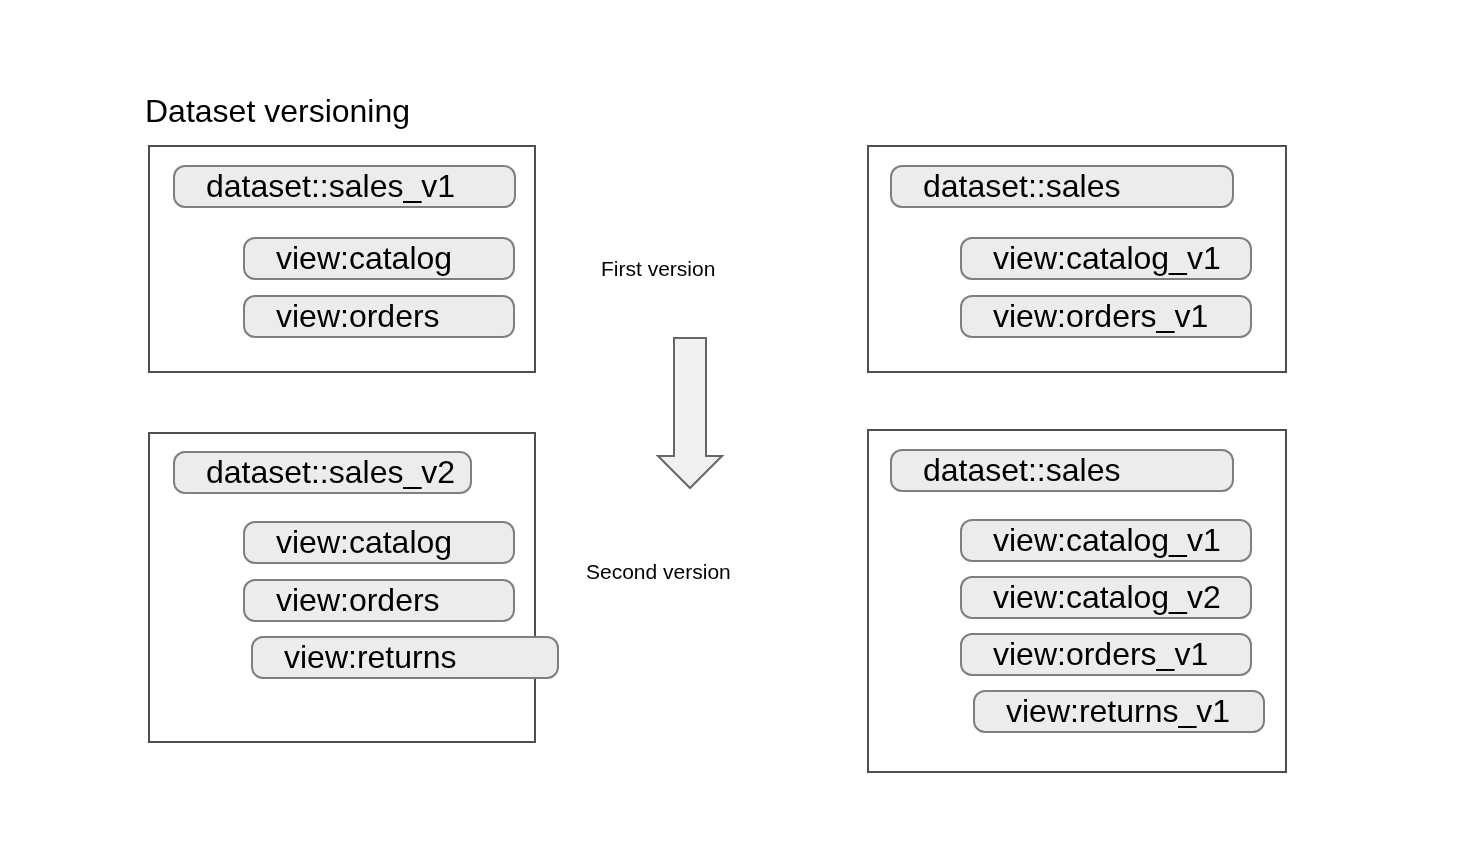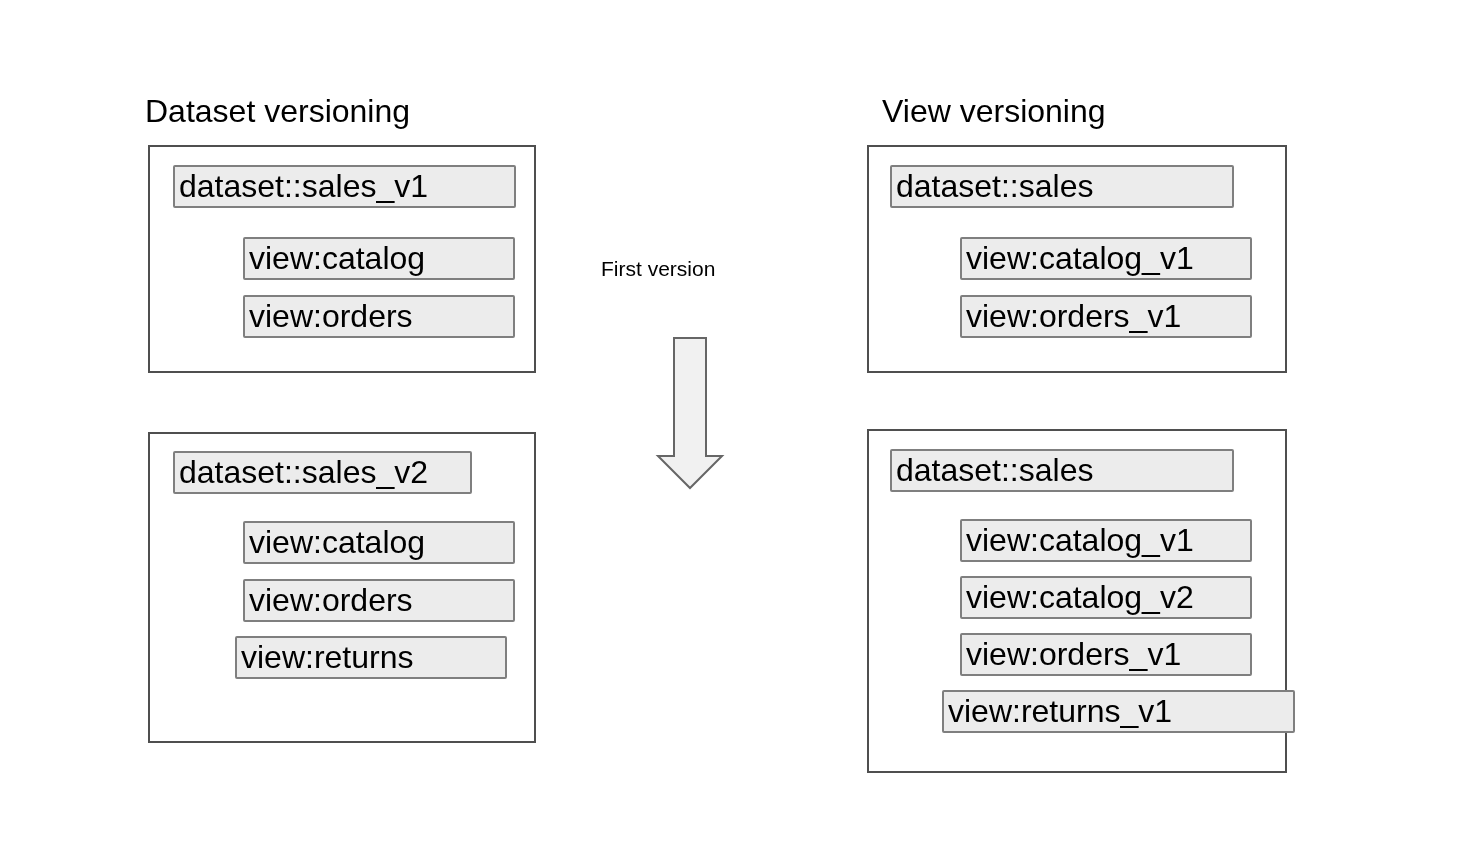--- a/index.html
+++ b/index.html
@@ -29,22 +29,22 @@
     background: #ffffff;
     border: 2px solid #4f4f4f;
   }
   .pill {
     position: absolute;
     box-sizing: border-box;
     height: 43px;
     line-height: 39px;
     background: #ececec;
     border: 2px solid #7f7f7f;
-    border-radius: 2px;
-    padding-left: 4px;
+    border-radius: 12px;
+    padding-left: 31px;
     font-size: 32px;
     white-space: nowrap;
     color: #000000;
     overflow: hidden;
   }
   .center-label {
     position: absolute;
     font-size: 21px;
     line-height: 38px;
     color: #000000;
@@ -56,49 +56,49 @@
     top: 337px;
   }
 </style>
 </head>
 <body>
 
 <div class="canvas">
 
   <div class="col-title" style="left:145px; top:92px">Dataset versioning</div>
 
-  <div class="col-title" style="left:882px; top:92px">View versioning</div>
 
   <div class="group-box" style="left:148px; top:145px; width:388px; height:228px">
     <div class="pill" style="left:23px; top:18px; width:343px">dataset::sales_v1</div>
     <div class="pill" style="left:93px; top:90px; width:272px">view:catalog</div>
     <div class="pill" style="left:93px; top:148px; width:272px">view:orders</div>
   </div>
 
   <div class="group-box" style="left:867px; top:145px; width:420px; height:228px">
     <div class="pill" style="left:21px; top:18px; width:344px">dataset::sales</div>
     <div class="pill" style="left:91px; top:90px; width:292px">view:catalog_v1</div>
     <div class="pill" style="left:91px; top:148px; width:292px">view:orders_v1</div>
   </div>
 
   <div class="group-box" style="left:148px; top:432px; width:388px; height:311px">
     <div class="pill" style="left:23px; top:17px; width:299px">dataset::sales_v2</div>
     <div class="pill" style="left:93px; top:87px; width:272px">view:catalog</div>
     <div class="pill" style="left:93px; top:145px; width:272px">view:orders</div>
-    <div class="pill" style="left:85px; top:202px; width:272px">view:returns</div>
+    <div class="pill" style="left:101px; top:202px; width:308px">view:returns</div>
   </div>
 
   <div class="group-box" style="left:867px; top:429px; width:420px; height:344px">
     <div class="pill" style="left:21px; top:18px; width:344px">dataset::sales</div>
     <div class="pill" style="left:91px; top:88px; width:292px">view:catalog_v1</div>
     <div class="pill" style="left:91px; top:145px; width:292px">view:catalog_v2</div>
     <div class="pill" style="left:91px; top:202px; width:292px">view:orders_v1</div>
-    <div class="pill" style="left:73px; top:259px; width:353px">view:returns_v1</div>
+    <div class="pill" style="left:104px; top:259px; width:292px">view:returns_v1</div>
   </div>
 
   <div class="center-label" style="left:601px; top:250px">First version</div>
 
   <svg class="arrow-svg" width="70" height="154" viewBox="0 0 70 154">
     <path d="M 19 1 L 51 1 L 51 119 L 67 119 L 35 151 L 3 119 L 19 119 Z" fill="#f1f1f1" stroke="#666666" stroke-width="2" stroke-linejoin="miter"></path>
   </svg>
 
+  <div class="center-label" style="left:586px; top:553px">Second version</div>
 
 </div>
 
 </body></html>

